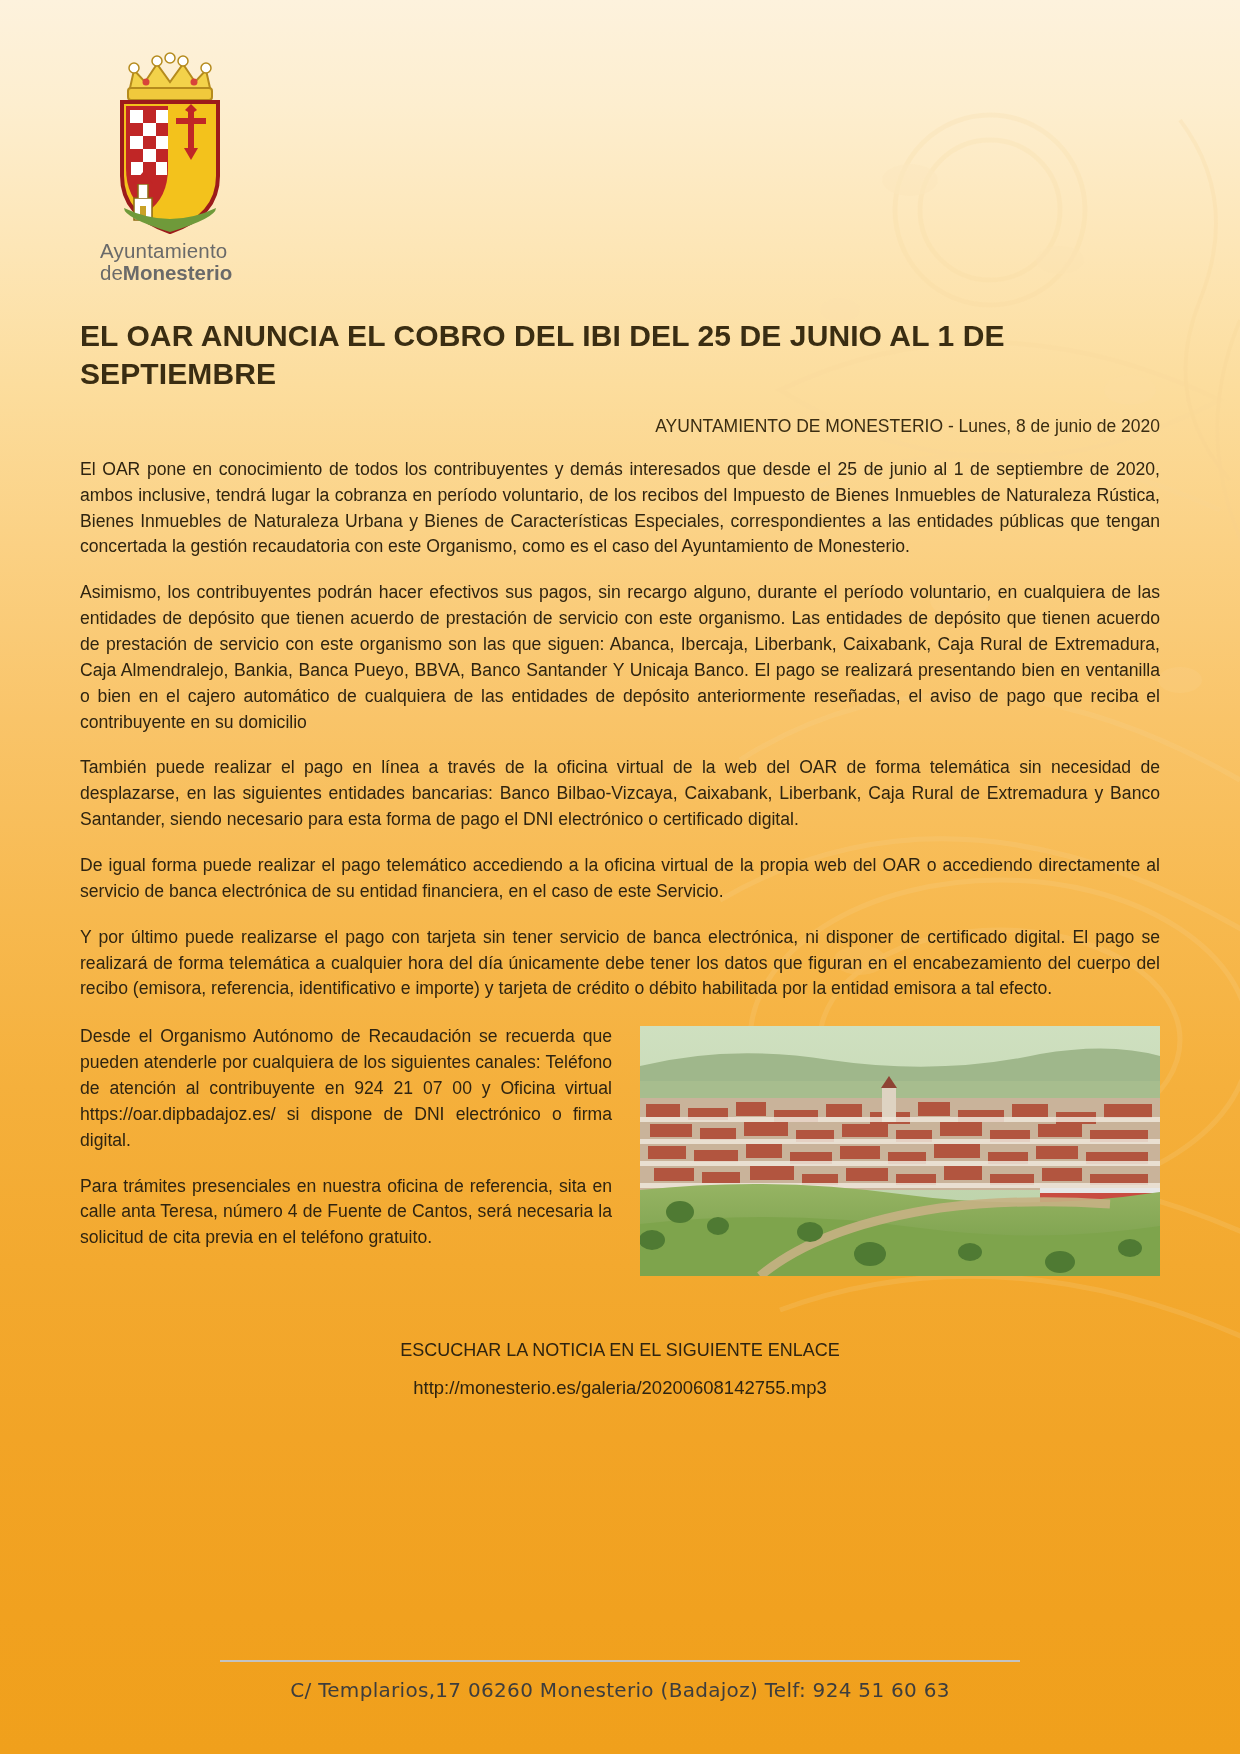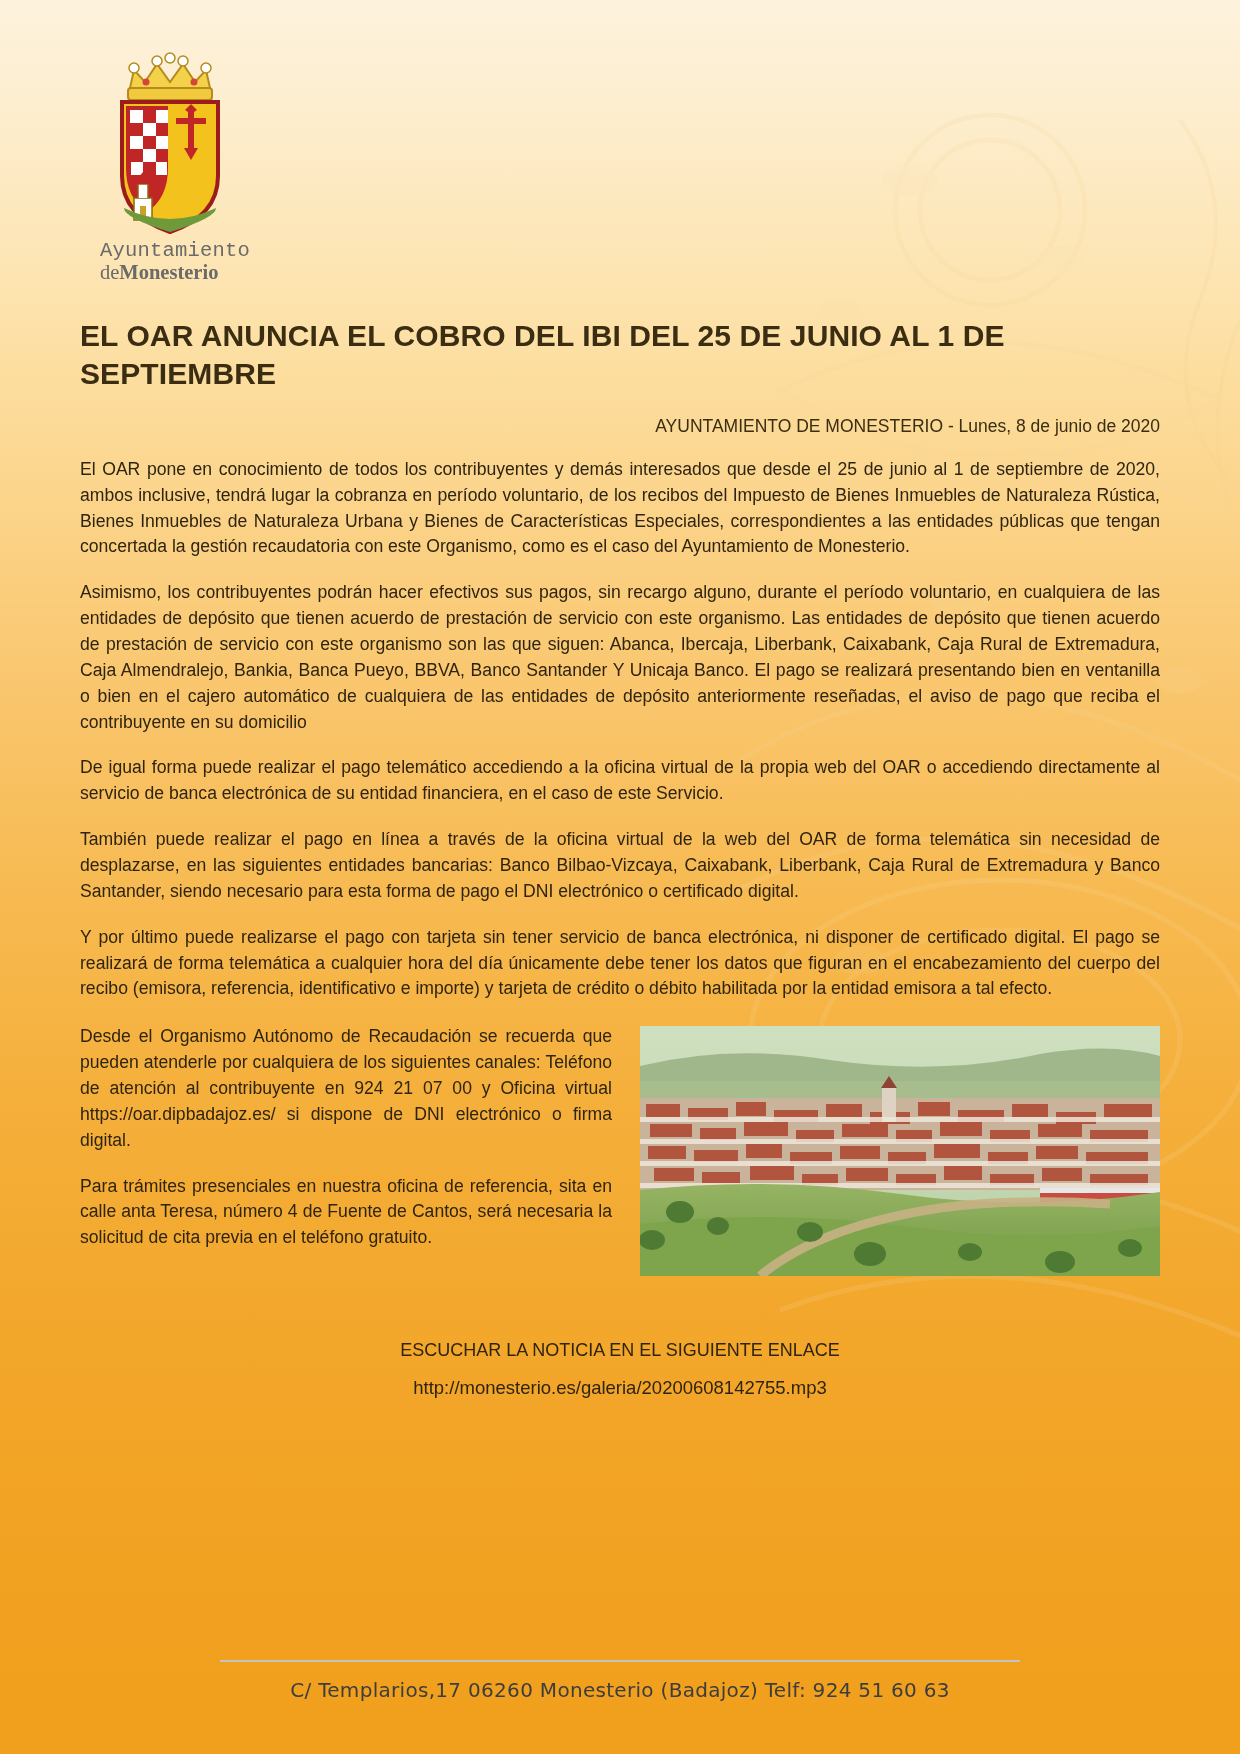--- a/index.html
+++ b/index.html
@@ -69,26 +69,26 @@
   .crest svg { width: 100%; height: 100%; display: block; }
   .logo-text {
     margin-top: 2px;
     width: 190px;
     color: #5b5b5b;
     line-height: 1.05;
   }
   .logo-text .l1 {
     font-size: 20.5px;
     letter-spacing: .2px;
-    font-family: Liberation Mono, monospace;
+    font-family: Liberation Sans, sans-serif;
     color: #6a6a6a;
   }
   .logo-text .l2 {
     font-size: 20.5px;
-    font-family: Liberation Serif, serif;
+    font-family: Liberation Sans, sans-serif;
     color: #6a6a6a;
   }
   .logo-text .l2 b { font-weight: 700; }
 
   
   h1.headline {
     margin: 34px 0 0 0;
     font-size: 30px;
     line-height: 1.28;
     font-weight: 700;
@@ -260,22 +260,22 @@
         <div class="l1">Ayuntamiento</div>
         <div class="l2"><span>de</span><b>Monesterio</b></div>
       </div>
     </div>
 
     <h1 class="headline">EL OAR ANUNCIA EL COBRO DEL IBI DEL 25 DE JUNIO AL 1 DE SEPTIEMBRE</h1>
     <div class="subtitle">AYUNTAMIENTO DE MONESTERIO - Lunes, 8 de junio de 2020</div>
 
     <p class="body">El OAR pone en conocimiento de todos los contribuyentes y demás interesados que desde el 25 de junio al 1 de septiembre de 2020, ambos inclusive, tendrá lugar la cobranza en período voluntario, de los recibos del Impuesto de Bienes Inmuebles de Naturaleza Rústica, Bienes Inmuebles de Naturaleza Urbana y Bienes de Características Especiales, correspondientes a las entidades públicas que tengan concertada la gestión recaudatoria con este Organismo, como es el caso del Ayuntamiento de Monesterio.</p>
     <p class="body">Asimismo, los contribuyentes podrán hacer efectivos sus pagos, sin recargo alguno, durante el período voluntario, en cualquiera de las entidades de depósito que tienen acuerdo de prestación de servicio con este organismo. Las entidades de depósito que tienen acuerdo de prestación de servicio con este organismo son las que siguen: Abanca, Ibercaja, Liberbank, Caixabank, Caja Rural de Extremadura, Caja Almendralejo, Bankia, Banca Pueyo, BBVA, Banco Santander Y Unicaja Banco. El pago se realizará presentando bien en ventanilla o bien en el cajero automático de cualquiera de las entidades de depósito anteriormente reseñadas, el aviso de pago que reciba el contribuyente en su domicilio</p>
+    <p class="body">También puede realizar el pago en línea a través de la oficina virtual de la web del OAR de forma telemática sin necesidad de desplazarse, en las siguientes entidades bancarias: Banco Bilbao-Vizcaya, Caixabank, Liberbank, Caja Rural de Extremadura y Banco Santander, siendo necesario para esta forma de pago el DNI electrónico o certificado digital.</p>
     <p class="body">De igual forma puede realizar el pago telemático accediendo a la oficina virtual de la propia web del OAR o accediendo directamente al servicio de banca electrónica de su entidad financiera, en el caso de este Servicio.</p>
-    <p class="body">También puede realizar el pago en línea a través de la oficina virtual de la web del OAR de forma telemática sin necesidad de desplazarse, en las siguientes entidades bancarias: Banco Bilbao-Vizcaya, Caixabank, Liberbank, Caja Rural de Extremadura y Banco Santander, siendo necesario para esta forma de pago el DNI electrónico o certificado digital.</p>
     <p class="body">Y por último puede realizarse el pago con tarjeta sin tener servicio de banca electrónica, ni disponer de certificado digital. El pago se realizará de forma telemática a cualquier hora del día únicamente debe tener los datos que figuran en el encabezamiento del cuerpo del recibo (emisora, referencia, identificativo e importe) y tarjeta de crédito o débito habilitada por la entidad emisora a tal efecto.</p>
 
     <div class="wrap-section">
       <div class="photo">
         <svg viewBox="0 0 520 250" preserveAspectRatio="none" xmlns="http://www.w3.org/2000/svg" aria-hidden="true">
           <defs>
             <linearGradient id="sky" x1="0" y1="0" x2="0" y2="1">
               <stop offset="0%" stop-color="#cfe0c0"></stop>
               <stop offset="100%" stop-color="#b9cfa4"></stop>
             </linearGradient>

